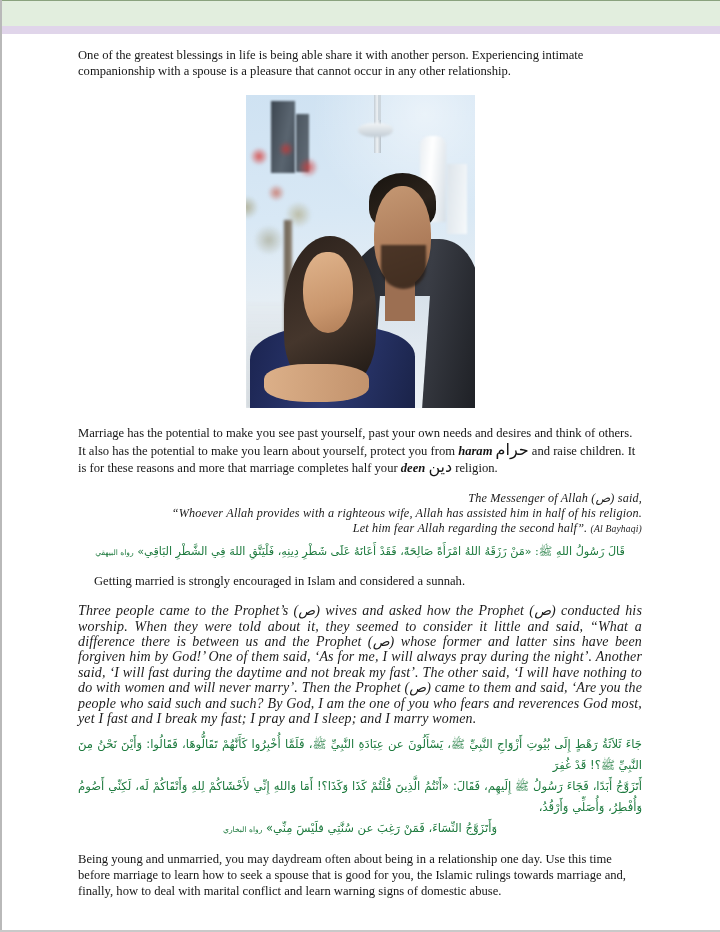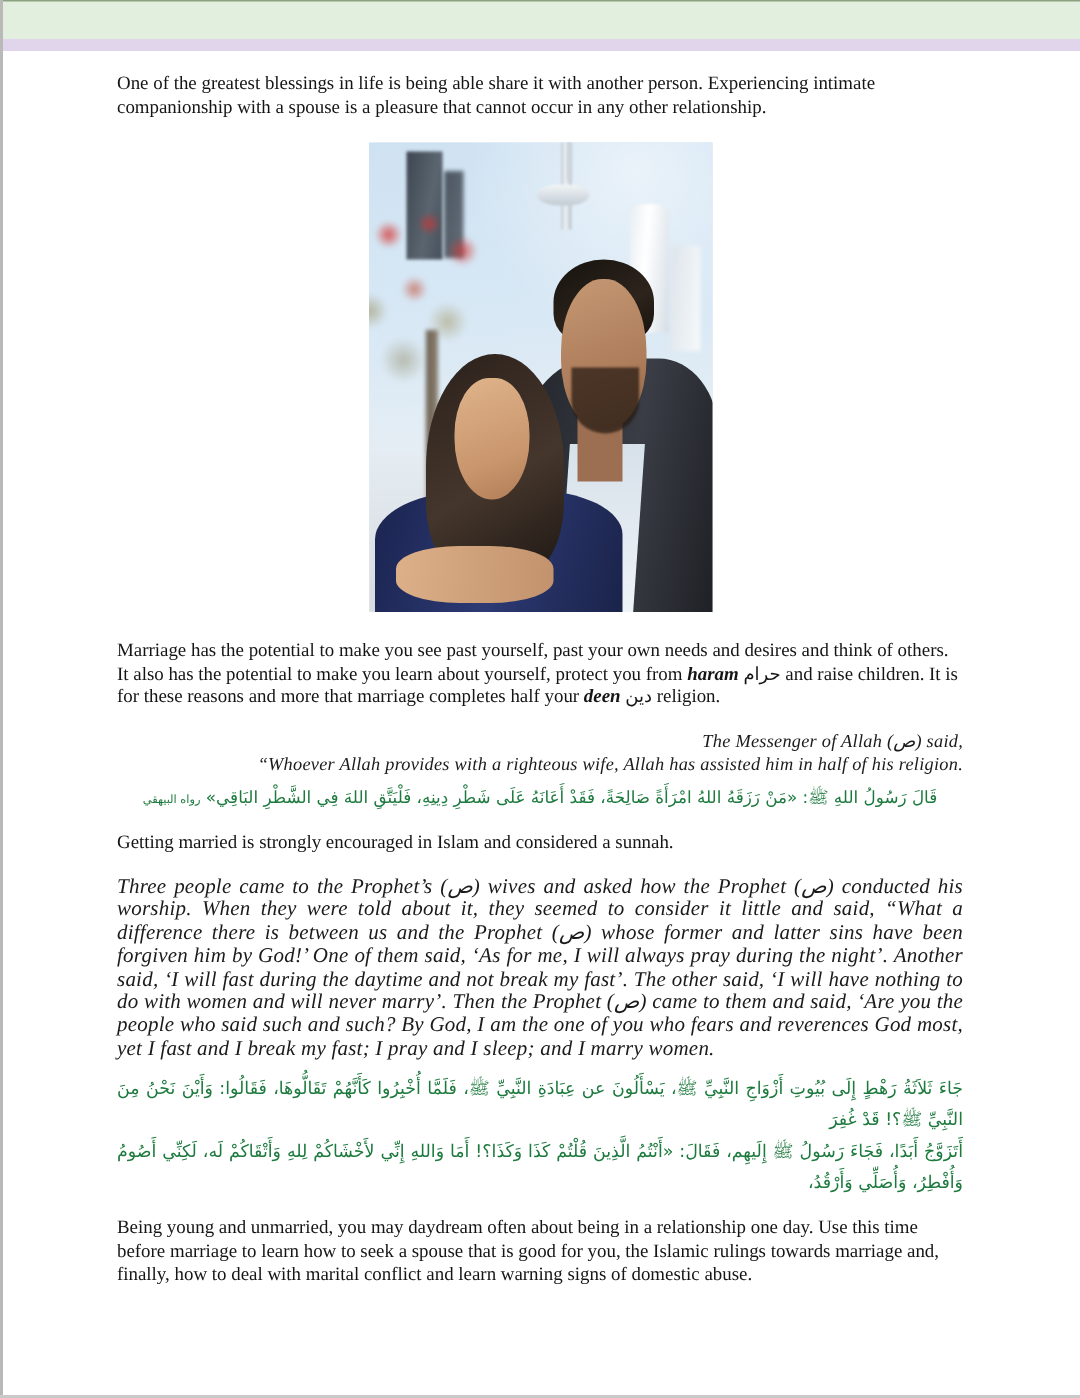--- a/index.html
+++ b/index.html
@@ -47,21 +47,21 @@
     margin: 0 0 0 0;
     font-family: "Liberation Serif", serif;
     font-size: 12.6px;
     line-height: 15.6px;
     color: #151515;
     text-align: left;
   }
   .ital { font-style: italic; font-weight: bold; }
   .arabic-inline {
     font-family: "DejaVu Sans", sans-serif;
-    font-size: 12px;
+    font-size: 16px;
     direction: rtl;
     unicode-bidi: isolate;
   }
   
   .photo-wrap {
     margin: 16px auto 0 auto;
     width: 229px; height: 313px;
     position: relative;
     overflow: hidden;
     background: #cfe0ef;
@@ -320,36 +320,38 @@
         <div class="w-face"></div>
         <div class="w-arm"></div>
       </div>
     </div>
 
     <p class="body-text" style="margin-top:18px;"><span>Marriage has the potential to make you see past yourself, past your own needs and desires and think of others. It also has the potential to make you learn about yourself, protect you from </span><span class="ital">haram</span> <span class="arabic-inline">حرام</span><span> and raise children. It is for these reasons and more that marriage completes half your </span><span class="ital">deen</span> <span class="arabic-inline">دين</span><span> religion.</span></p>
 
     <div class="script-block" style="margin-top:14px;">
       <div>The Messenger of Allah (ص) said,</div>
       <div>“Whoever Allah provides with a righteous wife, Allah has assisted him in half of his religion.</div>
+      <div><span>Let him fear Allah regarding the second half”.</span> <span class="src">(Al Bayhaqi)</span></div>
     </div>
 
     <div class="arabic-green one-line" style="margin-top:5px;">
       <span>قَالَ رَسُولُ اللهِ ﷺ: «مَنْ رَزَقَهُ اللهُ امْرَأَةً صَالِحَةً، فَقَدْ أَعَانَهُ عَلَى شَطْرِ دِينِهِ، فَلْيَتَّقِ اللهَ فِي الشَّطْرِ البَاقِي»</span>
       <span class="narrator">رواه البيهقي</span>
     </div>
 
-    <p class="body-text" style="margin-top:12px;">Getting married is strongly encouraged in Islam and considered a sunnah.</p>
+    <p class="body-text" style="margin-top:12px;margin-left:16px;">Getting married is strongly encouraged in Islam and considered a sunnah.</p>
 
     <div class="narration" style="margin-top:14px;">
       <span>Three people came to the Prophet’s (ص) wives and asked how the Prophet (ص) conducted his worship. When they were told about it, they seemed to consider it little and said, “What a difference there is between us and the Prophet (ص) whose former and latter sins have been forgiven him by God!’ One of them said, ‘As for me, I will always pray during the night’. Another said, ‘I will fast during the daytime and not break my fast’. The other said, ‘I will have nothing to do with women and will never marry’. Then the Prophet (ص) came to them and said, ‘Are you the people who said such and such? By God, I am the one of you who fears and reverences God most, yet I fast and I break my fast; I pray and I sleep; and I marry women.</span>
     </div>
 
     <div class="arabic-green block" style="margin-top:8px;">
       <div>جَاءَ ثَلاَثَةُ رَهْطٍ إِلَى بُيُوتِ أَزْوَاجِ النَّبِيِّ ﷺ، يَسْأَلُونَ عن عِبَادَةِ النَّبِيِّ ﷺ، فَلَمَّا أُخْبِرُوا كَأَنَّهُمْ تَقَالُّوهَا، فَقَالُوا: وَأَيْنَ نَحْنُ مِنَ النَّبِيِّ ﷺ؟! قَدْ غُفِرَ</div>
       <div>أَتَزَوَّجُ أَبَدًا، فَجَاءَ رَسُولُ ﷺ إِلَيهِم، فَقَالَ: «أَنْتُمُ الَّذِينَ قُلْتُمْ كَذَا وَكَذَا؟! أَمَا وَاللهِ إِنِّي لأَخْشَاكُمْ لِلهِ وَأَتْقَاكُمْ لَه، لَكِنِّي أَصُومُ وَأُفْطِرُ، وَأُصَلِّي وَأَرْقُدُ،</div>
+      <div style="text-align:center;"><span>وَأَتَزَوَّجُ النِّسَاءَ، فَمَنْ رَغِبَ عن سُنَّتِي فلَيْسَ مِنِّي»</span> <span class="narrator">رواه البخاري</span></div>
     </div>
 
     <p class="body-text" style="margin-top:12px;">Being young and unmarried, you may daydream often about being in a relationship one day. Use this time before marriage to learn how to seek a spouse that is good for you, the Islamic rulings towards marriage and, finally, how to deal with marital conflict and learn warning signs of domestic abuse.</p>
 
   </div>
 
 
   <div class="bottom-rule"></div>
 
 </div>

